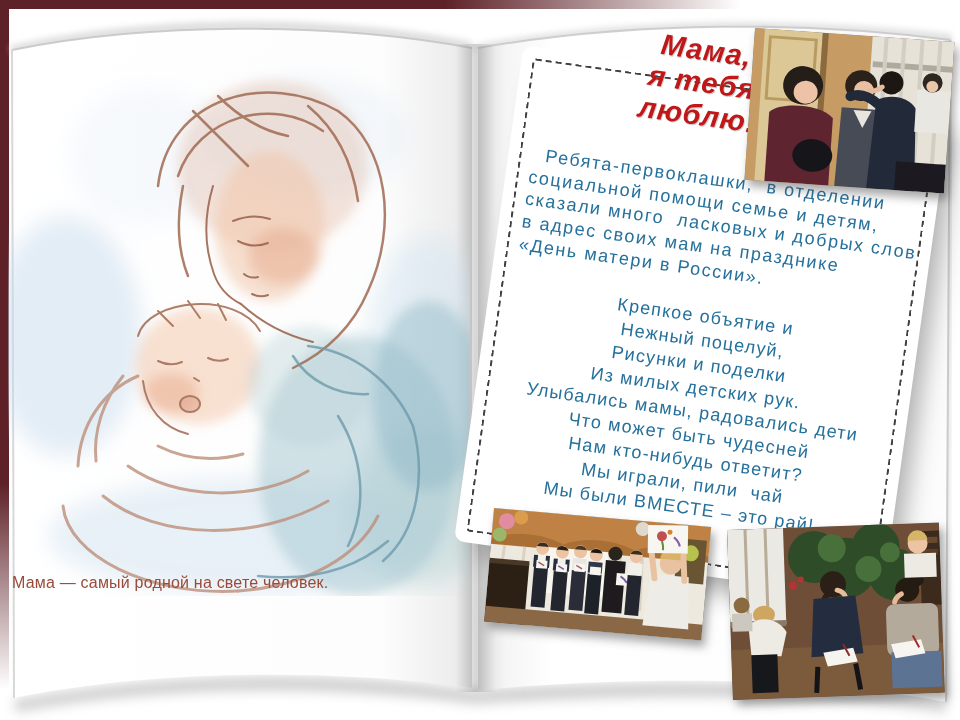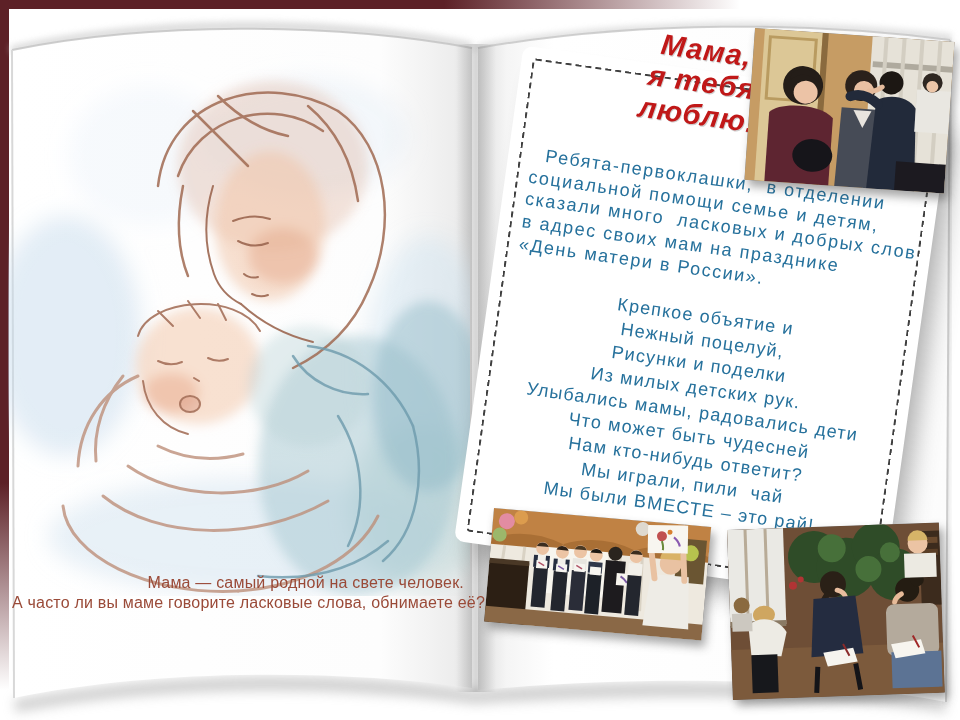--- a/index.html
+++ b/index.html
@@ -8,21 +8,21 @@
     background:#ffffff;font-family:"Liberation Sans", sans-serif;
   }
   .abs{position:absolute;}
   
   #frame-top{left:0;top:0;width:740px;height:9px;z-index:1;
     background:linear-gradient(to right,#5d2127 0%,#5d2127 60%,rgba(93,33,39,0) 100%);}
   #frame-left{left:0;top:0;width:9px;height:690px;z-index:1;
     background:linear-gradient(to bottom,#5d2127 0%,#5d2127 70%,rgba(93,33,39,0) 100%);}
   #book-svg{left:0;top:0;z-index:2;}
   #sketch{left:8px;top:36px;z-index:3;}
-  #left-caption{left:12px;top:573px;width:452px;z-index:3;text-align:right;
+  #left-caption{left:12px;top:573px;width:452px;z-index:3;text-align:left;
     font-size:16px;line-height:1.26;letter-spacing:.2px;}
   #left-caption div{white-space:pre;}
   
   #paper{
     left:533px;top:58px;width:410px;height:478px;z-index:4;
     background:#ffffff;border:2px dashed #3f3f3f;border-radius:3px;
     transform:rotate(8deg);transform-origin:0 0;box-sizing:border-box;
     box-shadow:0 0 0 11px #ffffff, 16px 20px 26px 4px rgba(70,70,70,.45);
     padding:82px 6px 0 10px;
   }
@@ -167,21 +167,20 @@
       <path d="M300,310 C345,315 385,345 405,390"></path>
       <path d="M405,390 C418,440 410,495 375,525"></path>
       <path d="M285,320 C300,345 330,360 360,358"></path>
       <path d="M330,380 C355,420 360,470 340,510"></path>
       <path d="M250,540 C300,545 345,535 380,505"></path>
     </g>
   </svg>
 
   <div id="left-caption" class="abs" style="color:#9a4a38">
     <div>Мама — самый родной на свете человек.</div>
-    <div>А часто ли вы маме говорите ласковые слова, обнимаете её?</div>
   </div>
 
   <div id="paper" class="abs">
     <div class="para" style="color:#26719c">
       <div>Ребята-первоклашки,  в отделении</div>
       <div>социальной помощи семье и детям,</div>
       <div>сказали много  ласковых и добрых слов</div>
       <div>в адрес своих мам на празднике</div>
       <div>«День матери в России».</div>
     </div>

